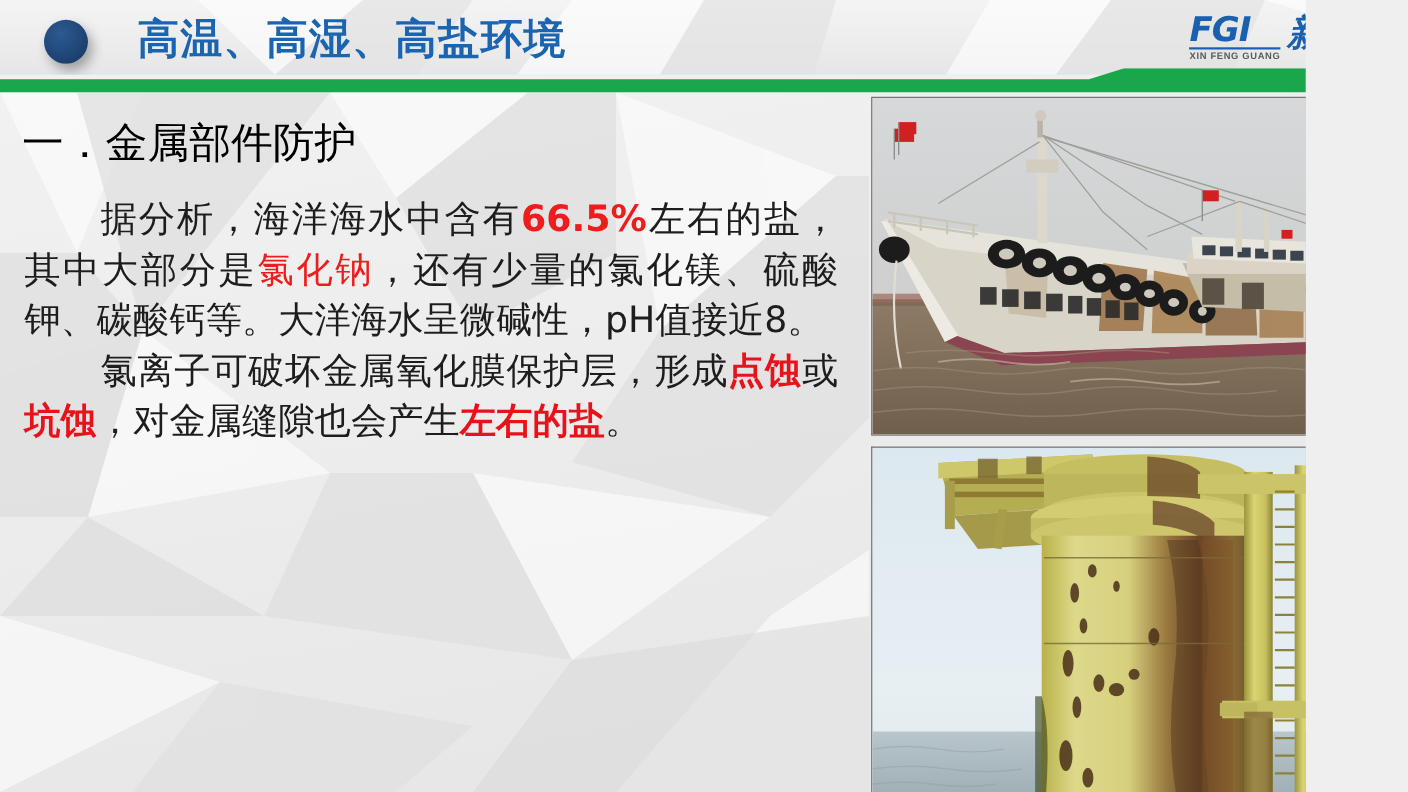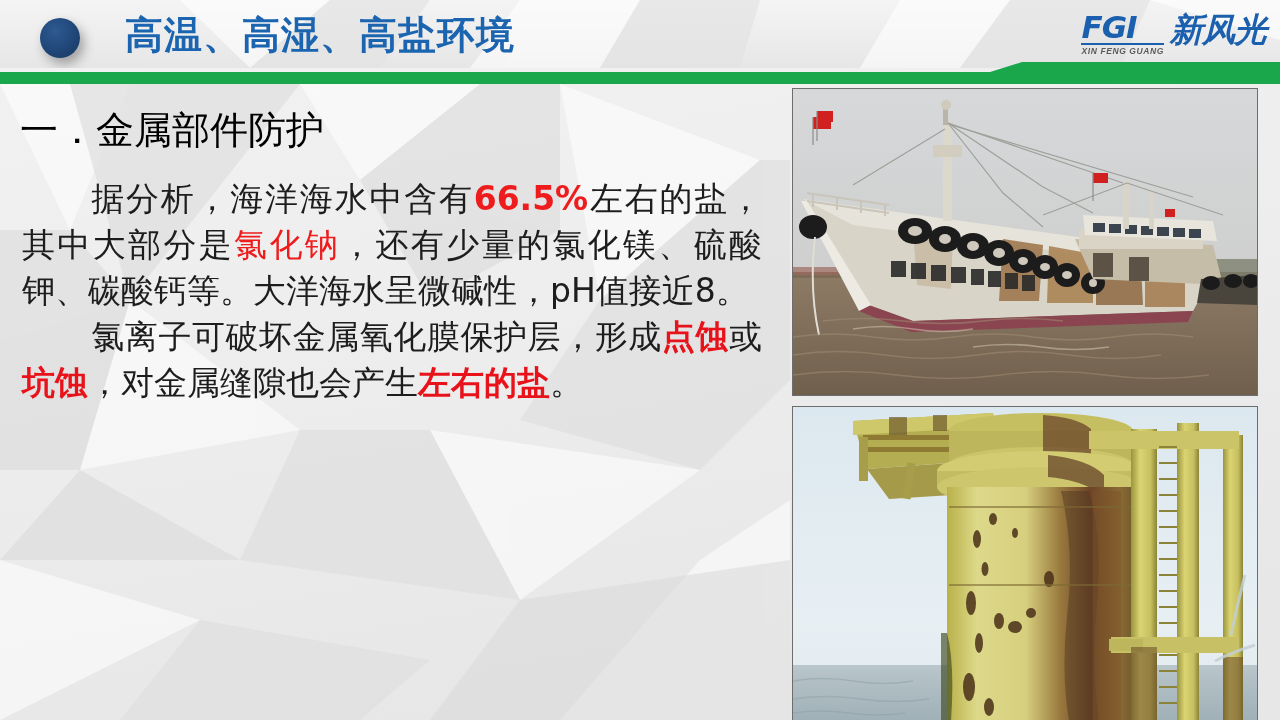--- a/index.html
+++ b/index.html
@@ -3,21 +3,21 @@
 <meta charset="utf-8">
 <title>Slide</title>
 <style>
   html,body{margin:0;padding:0;}
   body{
     width:1280px;height:720px;overflow:hidden;
     font-family:"Liberation Sans","DejaVu Sans",sans-serif;
     background:#efefef;
   }
   .slide{
-    position:relative;width:1280px;height:720px;overflow:hidden;
+    position:relative;width:1187px;height:720px;overflow:hidden;
     background:#ececec;
   }
   
   .bg-facets{position:absolute;inset:0;overflow:hidden;}
   .bg-facets svg{display:block;width:1280px;height:720px;}
 
   
   .header{
     position:absolute;left:0;top:0;width:1280px;height:68px;
     background:linear-gradient(180deg,#f4f4f4 0%,#ededed 55%,#e6e6e6 100%);
@@ -38,21 +38,21 @@
   
   .logo{position:absolute;right:14px;top:12px;height:46px;display:flex;align-items:flex-start;gap:6px;}
   .logo-fgi{position:relative;display:flex;flex-direction:column;align-items:flex-start;}
   .logo-fgi .mark{
     font-family:"DejaVu Sans","Liberation Sans",sans-serif;
     font-size:31px;font-weight:bold;font-style:italic;
     color:#1b5faf;line-height:30px;letter-spacing:-1px;
   }
   .logo-fgi .sub{
     font-family:"Liberation Sans",sans-serif;
-    font-size:8.5px;font-weight:bold;font-style:italic;letter-spacing:.6px;
+    font-size:8.5px;font-weight:bold;letter-spacing:.6px;
     color:#5a5a5a;line-height:11px;margin-top:1px;
     border-top:2px solid #1b5faf;padding-top:1px;width:100%;box-sizing:border-box;
   }
   .logo-cn{
     font-family:"DejaVu Sans","Liberation Sans",sans-serif;
     font-size:33px;font-weight:bold;font-style:italic;color:#1b5faf;
     line-height:36px;letter-spacing:-1px;margin-bottom:2px;
   }
   
   .green-rule{position:absolute;left:0;top:62px;width:1280px;height:22px;}

